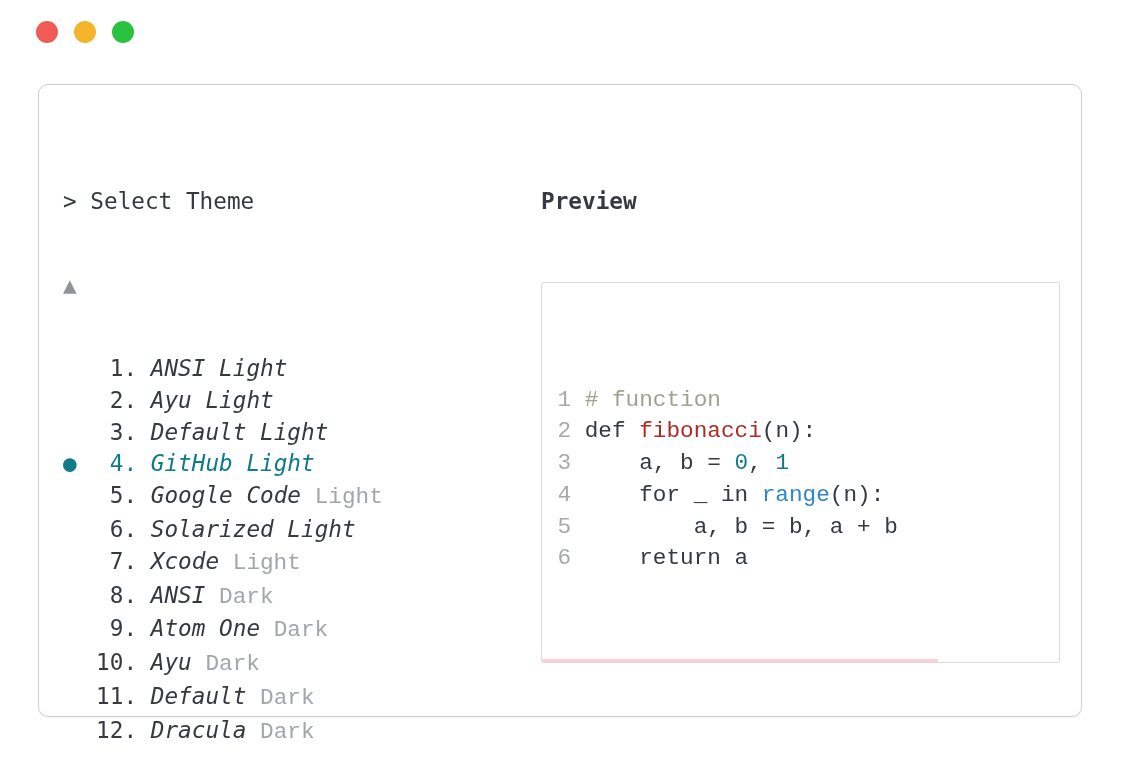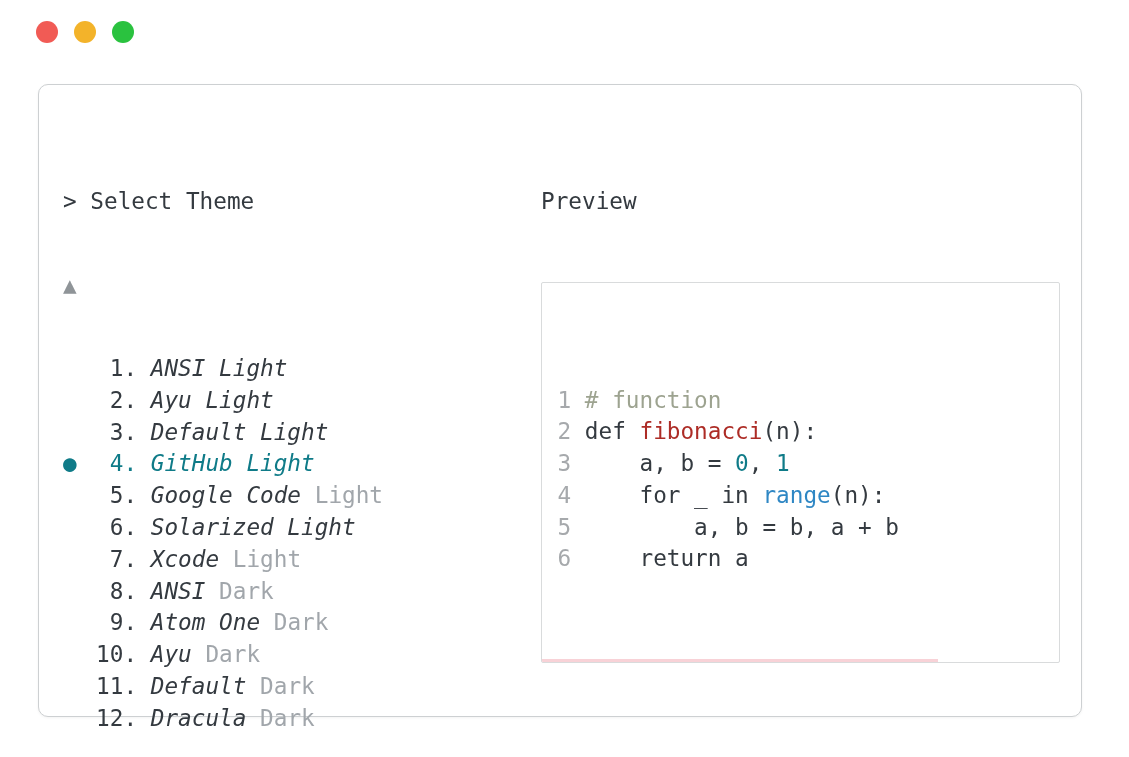--- a/index.html
+++ b/index.html
@@ -21,30 +21,30 @@
   }
 
   .left-col{position:absolute;left:24px;top:48px;}
   .prompt{line-height:32px;color:var(--text-dark,#343a40);}
   .scroll-up{line-height:32px;color:#8f9498;}
 
   .trow{position:relative;line-height:31.8px;padding-left:33px;}
   .bullet{position:absolute;left:0;color:var(--accent-teal,#0f7b88);}
   .tnum{display:inline-block;width:41.1px;text-align:right;}
   .tlabel{margin-left:13.7px;font-style:italic;}
-  .tmuted{margin-left:13.7px;color:var(--text-muted,#a1a6ab);}
+  .tmuted{margin-left:13.7px;color:var(--text-muted,#a1a6ab);font-family:Liberation Mono, monospace;}
   .trow.sel .tnum,.trow.sel .tlabel{color:var(--accent-teal,#0f7b88);}
 
   .right-col{position:absolute;left:502px;top:48px;}
-  .preview-title{line-height:32px;color:var(--text-dark,#343a40);}
+  .preview-title{line-height:32px;color:var(--text-dark,#343a40);font-weight:bold;}
   .preview-box{
     margin-top:13px;width:519px;height:381px;box-sizing:border-box;
     border:1.5px solid #d9dbdc;border-radius:2px;background:#fff;overflow:hidden;
   }
-  .code-block{margin-top:49.5px;padding-left:15.5px;}
+  .code-block{margin-top:49.5px;padding-left:15.5px;font-family:Liberation Mono, monospace;}
   .code-line{line-height:31.8px;}
   .ln{color:var(--line-number-gray,#a6a9ac);}
   .t-plain{color:var(--text-dark,#343a40);text-align:center;}
   .t-comment{color:var(--comment-green,#9da390);}
   .t-func{color:var(--function-red,#ad2c26);}
   .t-num{color:var(--number-teal,#0f7b88);}
   .t-builtin{color:var(--builtin-blue,#2f87c4);margin-top:12px;}
   .t-string{color:var(--string-red,#de3d52);}
 
   .diff-block{margin-top:32px;}

